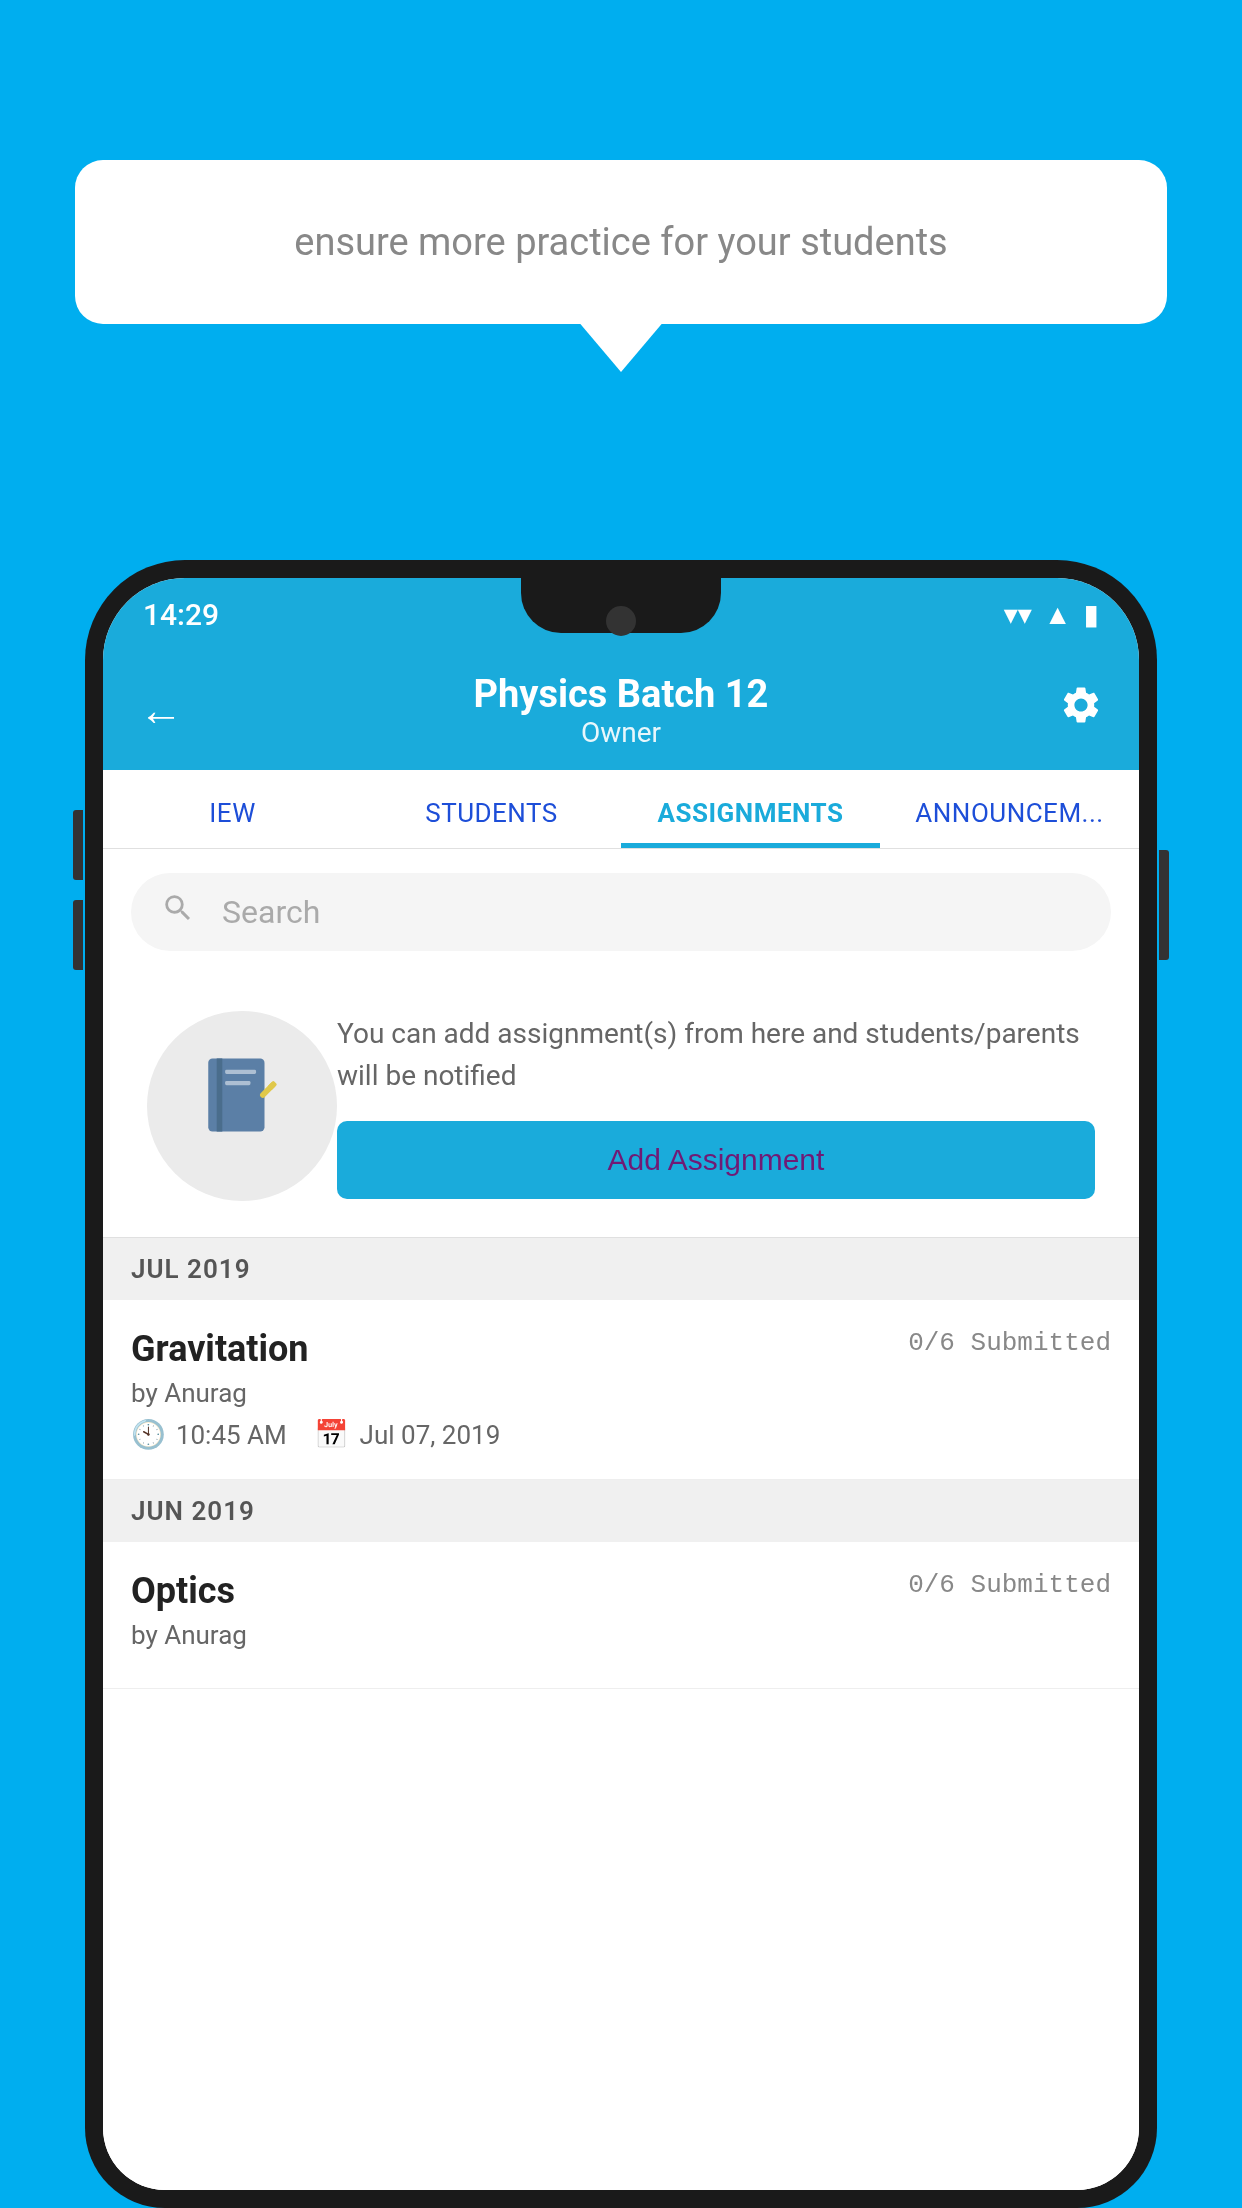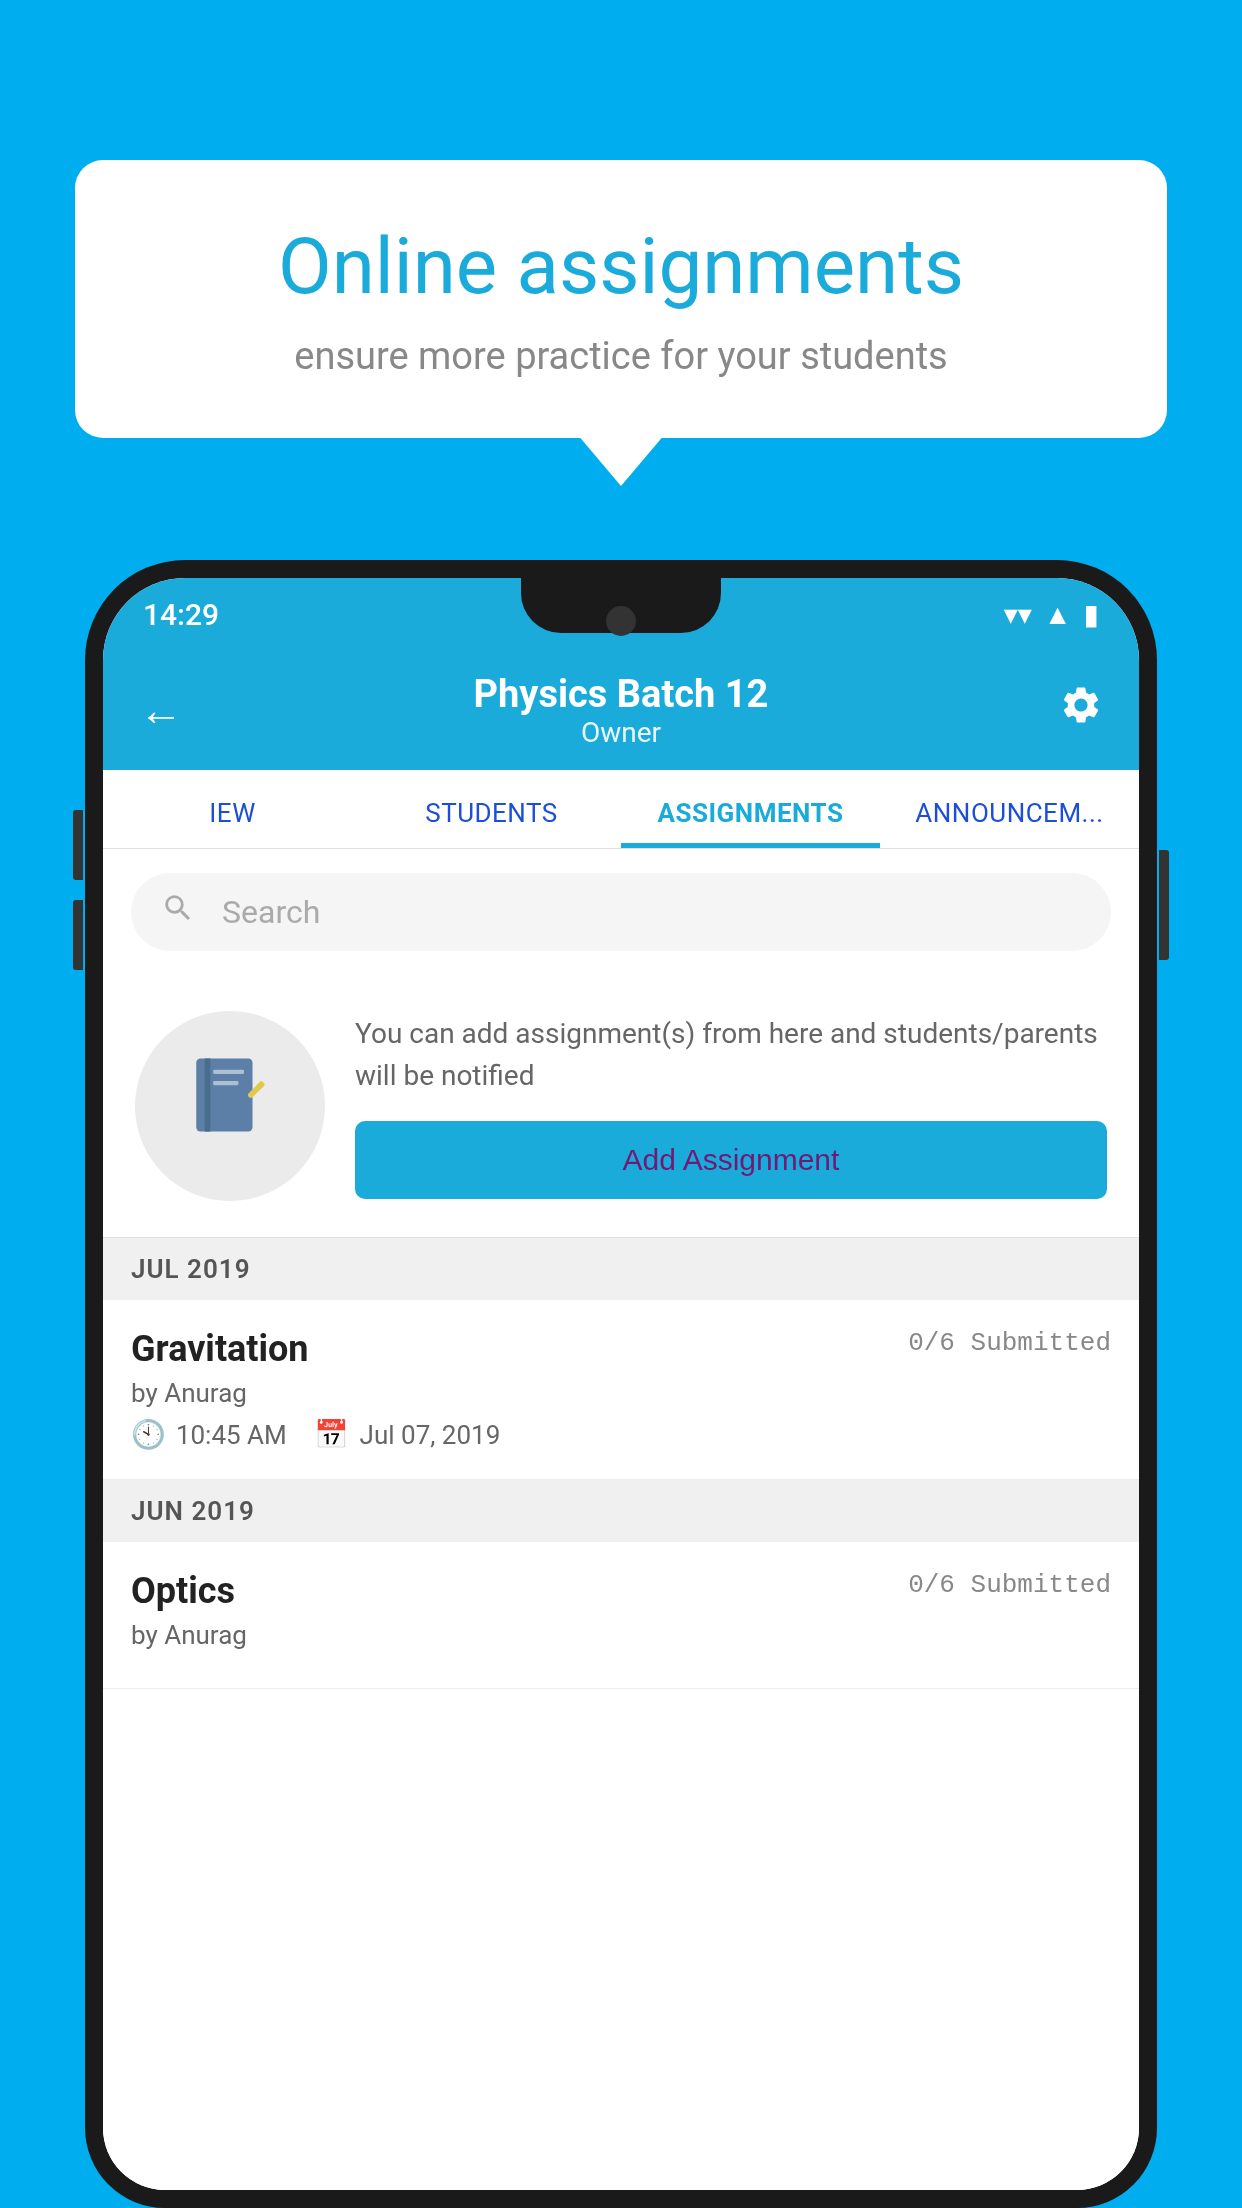--- a/index.html
+++ b/index.html
@@ -246,22 +246,21 @@
 
     .search-placeholder-text {
       font-size: 32px;
       color: #aaa;
     }
 
     
     .add-assignment-promo {
       display: flex;
       align-items: center;
-      padding: 36px 32px;
-      gap: 30px;
+      padding: 36px 44px;
       border-bottom: 1px solid #e0e0e0;
       justify-content: space-between;
     }
 
     .promo-icon-circle {
       width: 190px;
       height: 190px;
       background: #ebebeb;
       border-radius: 50%;
       display: flex;
@@ -388,21 +387,20 @@
       height: 110px;
       background: #333;
       border-radius: 0 3px 3px 0;
     }
   </style>
 </head>
 <body>
 
 <div class="speech-bubble-container">
   <div class="speech-bubble">
-    <div class="speech-bubble-title">Online assignments</div>
     <div class="speech-bubble-subtitle">ensure more practice for your students</div>
   </div>
 </div>
 
 <div class="phone-mockup">
   <div class="phone-outer">
     <div class="side-btn-left"></div>
     <div class="side-btn-left2"></div>
     <div class="side-btn-right"></div>
     <div class="phone-notch">

